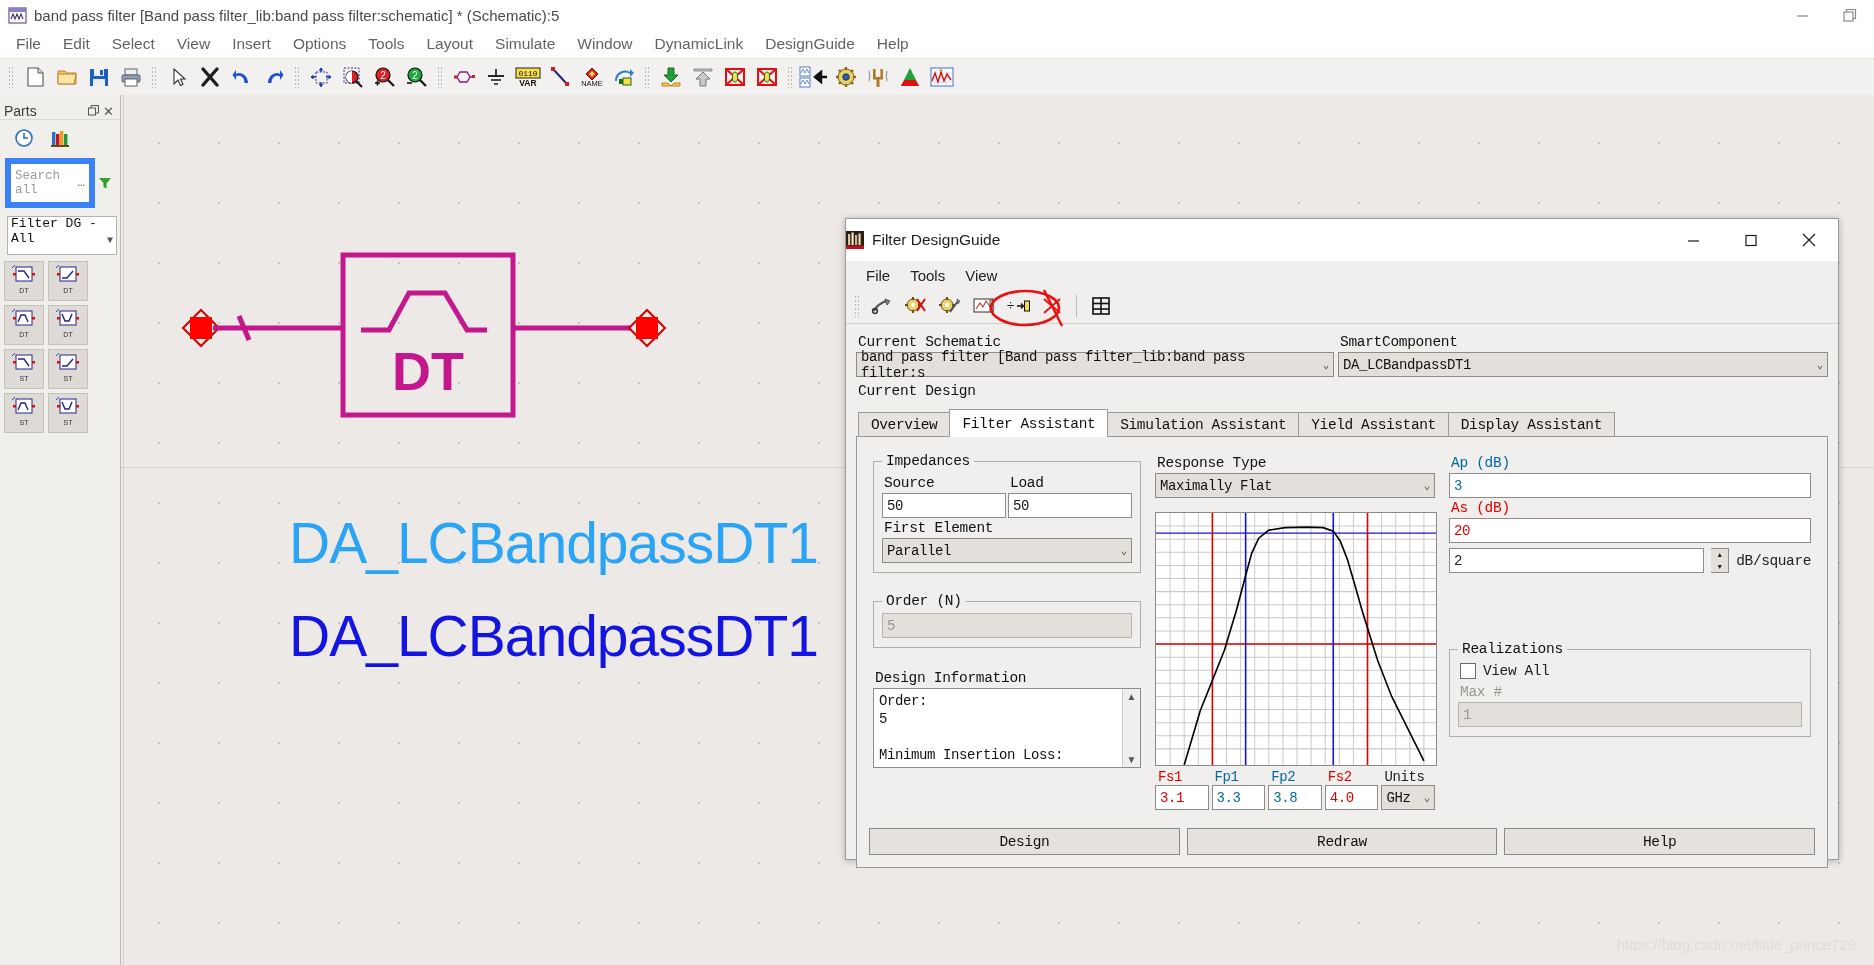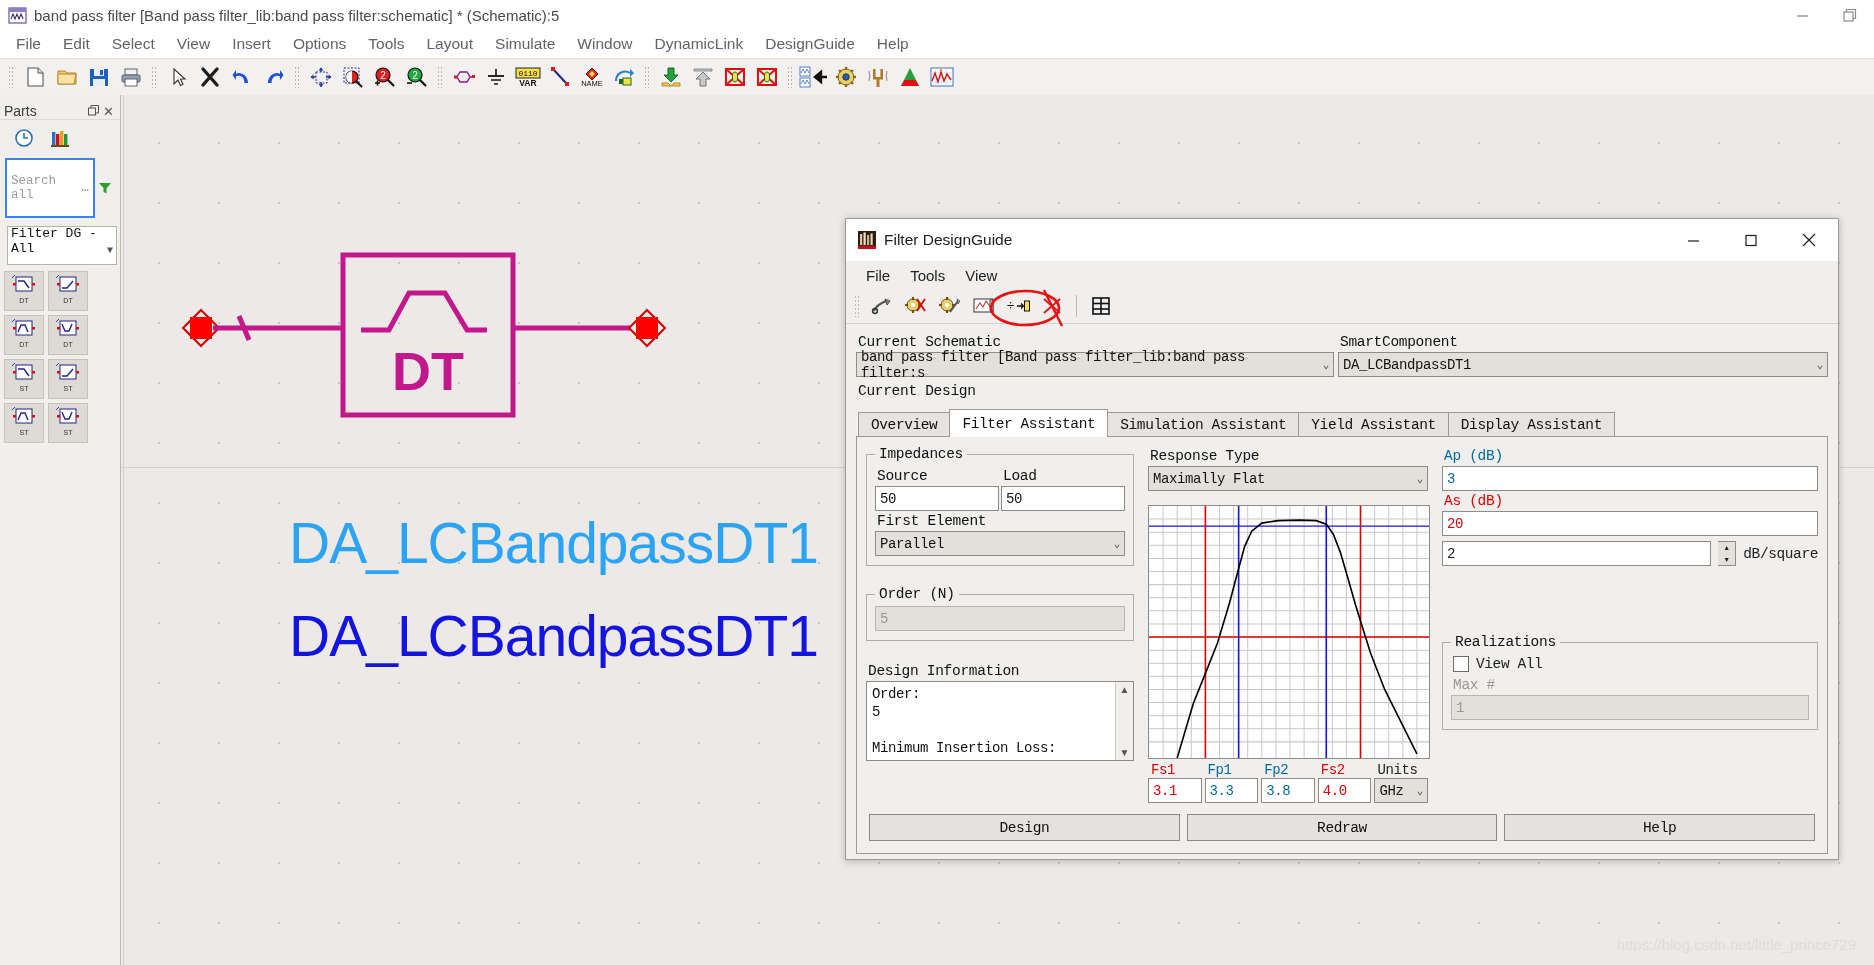--- a/index.html
+++ b/index.html
@@ -37,22 +37,22 @@
   .workspace{position:absolute;left:0;top:95px;right:0;bottom:0;display:flex;}
 
   
   .parts{width:120px;flex:none;background:#f1efec;border-right:1px solid #bdb9b4;position:relative;}
   .parts-hd{height:24px;display:flex;align-items:flex-end;padding:0 4px;font-size:14px;color:#3b3b3b;
             background:#f1efec;border-bottom:1px solid #ddd9d4;}
   .parts-hd .lbl{flex:1;font-family:"Liberation Sans",sans-serif;}
   .parts-hd .hb{width:15px;text-align:center;color:#555;font-size:13px;}
   .parts-tools{height:38px;display:flex;align-items:center;gap:16px;padding-left:14px;}
   .parts-search{display:flex;align-items:center;padding:0 5px;}
-  .srch-box{flex:1;height:22px;border:2px solid #3b82f6;background:#fff;display:flex;align-items:center;
-            padding:17px 4px;font-family:"Liberation Mono",monospace;font-size:12.5px;color:#9a9a9a;}
+  .srch-box{flex:1;height:22px;border:6px solid #3b82f6;background:#fff;display:flex;align-items:center;
+            padding:8px 4px;font-family:"Liberation Mono",monospace;font-size:12.5px;color:#9a9a9a;}
   .srch-box .dots{margin-left:auto;color:#6d6d6d;}
   .funnel{width:20px;display:flex;align-items:center;justify-content:center;}
   .parts-filter{margin:8px 3px 4px 7px;height:21px;border:1px solid #b5b1ac;background:#fff;
                 display:flex;align-items:flex-end;padding:8px 3px;
                 font-family:"Liberation Mono",monospace;font-size:13px;color:#111;}
   .parts-filter .cv{margin-left:auto;color:#555;font-size:10px;}
   .parts-grid{display:flex;flex-wrap:wrap;gap:4px;padding:2px 4px;}
   .part-cell{width:38px;height:36px;background:#dedad5;border:1px solid #c5c1bb;
              display:flex;flex-direction:column;align-items:center;justify-content:flex-start;padding-top:2px;}
   .part-cell .cap{font-size:7px;color:#333;font-family:"Liberation Sans",sans-serif;line-height:7px;margin-top:1px;}
@@ -65,21 +65,21 @@
   .axis-h{position:absolute;left:0;right:0;top:372px;height:1px;background:#d6d2ce;}
   .axis-v{position:absolute;top:0;bottom:0;left:2px;width:1px;background:#d6d2ce;}
   .sym{position:absolute;}
   .lbl-cyan{position:absolute;font-family:"Liberation Sans",sans-serif;font-size:57px;color:#2ba4f5;white-space:nowrap;letter-spacing:-1px;}
   .lbl-blue{position:absolute;font-family:"Liberation Sans",sans-serif;font-size:57px;color:#1414e0;white-space:nowrap;letter-spacing:-1px;}
   .watermark{position:absolute;right:18px;bottom:12px;font-size:15px;color:#e0dcd8;font-family:"Liberation Sans",sans-serif;}
 
   
   .dlg{position:absolute;left:845px;top:218px;width:992px;height:640px;background:#f0efed;
        border:1px solid #9a9a9a;box-shadow:0 1px 7px rgba(0,0,0,.25);}
-  .dlg-title{height:42px;background:#ffffff;display:flex;align-items:center;padding-left:12px;position:relative;}
+  .dlg-title{height:42px;background:#ffffff;display:flex;align-items:center;position:relative;}
   .dlg-title .dicon{width:18px;height:18px;margin-right:8px;flex:none;}
   .dlg-title .dttl{font-size:15.5px;color:#1c1c1c;font-family:"Liberation Sans",sans-serif;}
   .dlg-wc{position:absolute;right:0;top:0;height:42px;display:flex;}
   .dlg-wc .b{width:58px;height:42px;display:flex;align-items:center;justify-content:center;color:#1c1c1c;}
   .dlg-menubar{height:28px;background:#f0efed;display:flex;align-items:center;padding-left:10px;}
   .dlg-menubar .mi{padding:2px 10px;font-size:15px;color:#222;font-family:"Liberation Sans",sans-serif;}
   .dlg-toolbar{height:34px;background:#f0efed;border-bottom:1px solid #d4d0cb;display:flex;align-items:center;padding-left:4px;position:relative;}
   .dlg-toolbar .tb-btn{width:32px;height:28px;}
   .tb-sep{width:1px;height:22px;background:#bdb9b4;margin:0 7px;}
   .redcircle{position:absolute;left:140px;top:-1px;width:78px;height:42px;pointer-events:none;}
@@ -93,21 +93,21 @@
   .finput.ro{background:#e3e0dc;border:1px solid #b8b4af;}
   .finput.combo{background:#e3e0dc;}
   .finput .arrow{margin-left:auto;font-size:11px;color:#444;padding-left:6px;}
 
   
   .tabs{display:flex;align-items:flex-end;margin-top:10px;padding-left:2px;height:26px;}
   .tab{height:24px;padding:0 12px;border:1px solid #9d9995;border-bottom:none;background:#e6e3e0;
        display:flex;align-items:center;font-family:"Liberation Mono",monospace;font-size:14.5px;color:#111;
        margin-right:-1px;letter-spacing:-.4px;}
   .tab.active{background:#ffffff;height:27px;position:relative;z-index:2;}
-  .tabpanel{border:1px solid #9d9995;background:#f0efed;height:398px;position:relative;margin-top:-1px;padding:9px;}
+  .tabpanel{border:1px solid #9d9995;background:#f0efed;height:398px;position:relative;margin-top:-1px;padding:16px;}
 
   .cols{display:flex;gap:14px;}
   .col-l{width:268px;flex:none;}
   .col-m{width:280px;flex:none;}
   .col-r{flex:1;}
 
   fieldset.grp{border:1px solid #b0aca7;margin:0;padding:4px 8px 9px 8px;}
   fieldset.grp legend{font-family:"Liberation Mono",monospace;font-size:14.5px;color:#111;padding:0 4px;letter-spacing:-.3px;}
   .two{display:flex;gap:2px;}
   .two > div{flex:1;}

